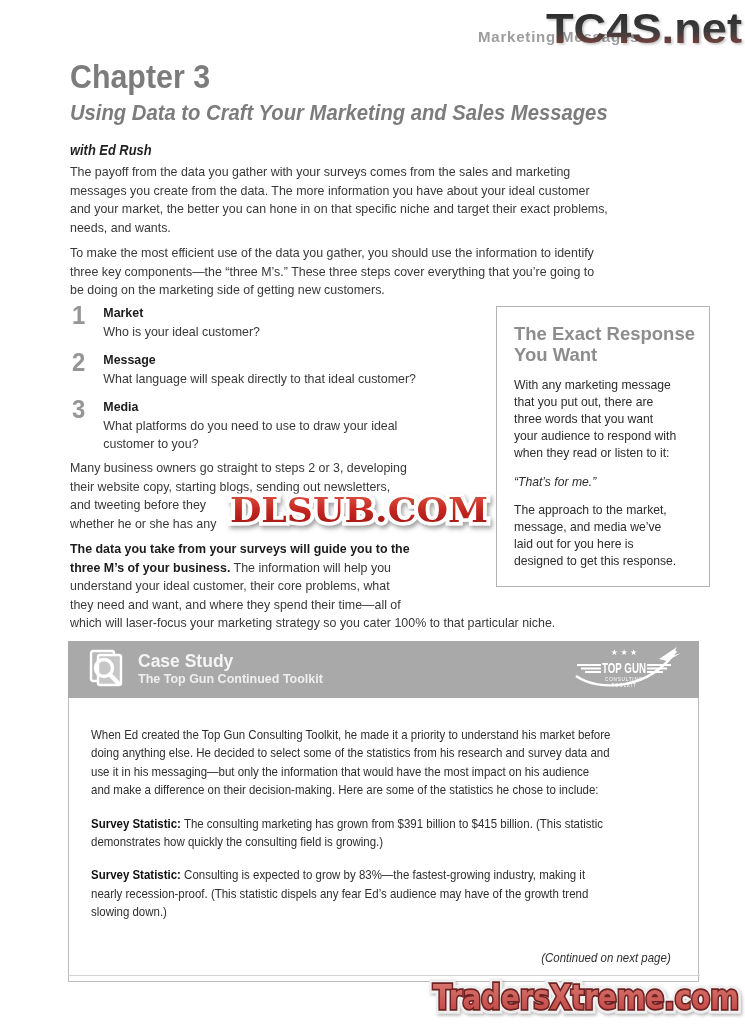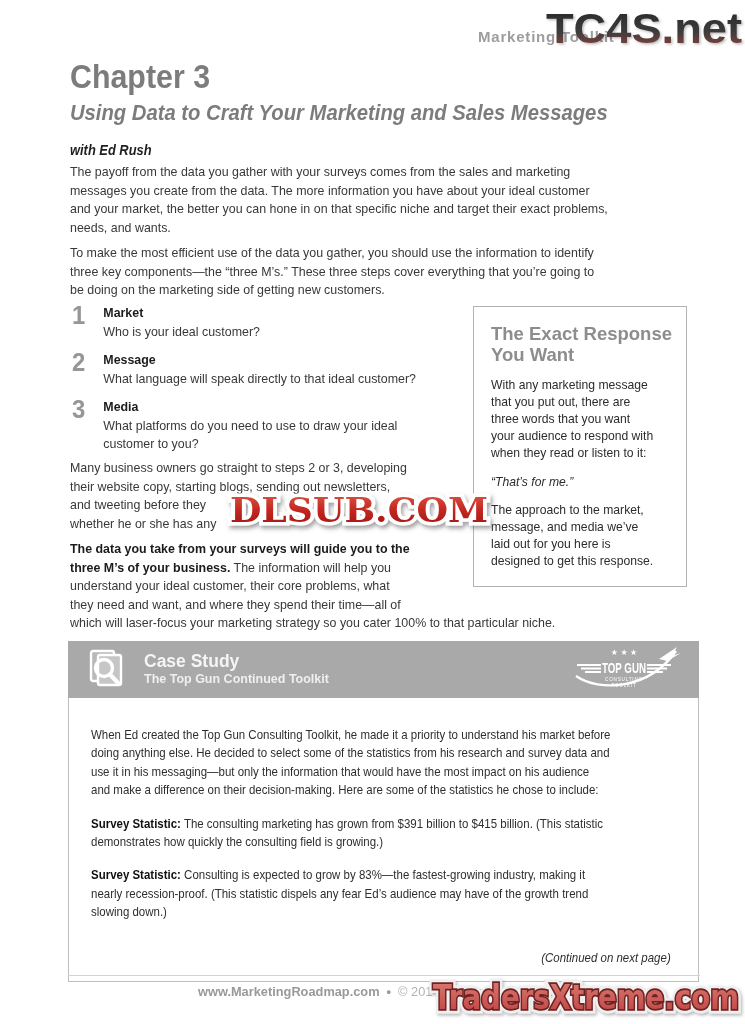--- a/index.html
+++ b/index.html
@@ -24,38 +24,38 @@
   .p2{position:absolute;left:70px;top:244px;}
   
   .steps{position:absolute;left:72px;top:304px;}
   .step{display:flex;margin-bottom:10px;}
   .step-num{width:26px;font-size:26px;font-weight:bold;color:#969696;line-height:22px;
         text-align:left;flex:none;}
   .step-body{margin-left:8px;font-size:13.5px;line-height:18.5px;}
   .step-title{font-weight:bold;color:#1b1b1b;}
   .step-desc{white-space:pre;color:#383838;}
   
-  .sidebar{position:absolute;left:473px;top:306px;width:214px;border:1px solid #b3b3b3;
+  .sidebar{position:absolute;left:496px;top:306px;width:214px;border:1px solid #b3b3b3;
         padding:16px 14px 16px 17px;background:#fff;}
   .sidebar-heading{font-size:18.5px;font-weight:bold;color:#8d8d8d;line-height:21px;
         margin:0;white-space:pre;}
   .sidebar p{font-size:12.8px;line-height:16.9px;color:#2c2c2c;margin:12px 0 0 0;
         white-space:pre;transform:scaleX(0.95);transform-origin:0 0;}
   .sidebar .quote{font-style:italic;}
   
   .steps-para{position:absolute;left:70px;top:459px;}
   .guide-para{position:absolute;left:70px;top:540px;}
   .guide-para b{color:#1b1b1b;}
   
   .wm-mid{position:absolute;left:220px;top:484px;z-index:50;}
   
   .case{position:absolute;left:68px;top:641px;width:631px;}
   .case-header{background:#a9a9a9;height:57px;display:flex;align-items:center;
         padding:0 16px 0 20px;}
-  .case-titles{margin-left:14px;line-height:1.1;}
+  .case-titles{margin-left:8px;line-height:1.1;}
   .case-title{font-size:17.5px;font-weight:bold;color:#f5f5f5;margin:0;}
   .case-subtitle{font-size:12.5px;font-weight:bold;color:#efefef;margin:2px 0 0 0;}
   .case-logo{margin-left:auto;}
   .case-body{border:1px solid #bdbdbd;border-top:none;padding:28px 0 16px 22px;background:#fff;}
   .case-inner{width:690px;transform:scaleX(0.85);transform-origin:0 0;}
   .case-para{font-size:13.5px;line-height:18.4px;color:#2e2e2e;margin:0 0 15px 0;white-space:pre;}
   .case-para b{color:#111;}
   .continued{font-size:13.5px;font-style:italic;color:#2e2e2e;text-align:right;
         margin:28px 0 0 0;padding-right:8px;}
   
@@ -64,21 +64,21 @@
   .footer-site{font-weight:bold;color:#999999;}
   .footer-sep{font-weight:bold;color:#999999;margin:0 7px;}
   .footer-copy{color:#b2b2b2;}
   .wm-bottom{position:absolute;left:425px;top:969px;z-index:50;}
 </style>
 </head>
 <body>
 
 <div class="page">
 
-  <div class="running-title">Marketing Toolkit</div>
+  <div class="running-title">Marketing Messages</div>
   <svg class="wm-top" width="202" height="52" viewBox="0 0 202 52">
     <defs>
       <linearGradient id="g-tc" x1="0" y1="0" x2="0" y2="1">
         <stop offset="0" stop-color="#262626"></stop>
         <stop offset="0.55" stop-color="#3b3b3b"></stop>
         <stop offset="1" stop-color="#99463e"></stop>
       </linearGradient>
       <filter id="f-tc" x="-20%" y="-20%" width="140%" height="140%">
         <feDropShadow dx="1.5" dy="1.5" stdDeviation="1" flood-color="#000000" flood-opacity="0.25"></feDropShadow>
       </filter>
@@ -204,23 +204,20 @@
 demonstrates how quickly the consulting field is growing.)</span></p>
         <p class="case-para"><b>Survey Statistic:</b><span> Consulting is expected to grow by 83%—the fastest-growing industry, making it
 nearly recession-proof. (This statistic dispels any fear Ed’s audience may have of the growth trend
 slowing down.)</span></p>
         <p class="continued">(Continued on next page)</p>
       </div>
     </div>
   </div>
 
   <div class="footer-divider"></div>
-  <div class="footer">
-    <span class="footer-site">www.MarketingRoadmap.com</span><span class="footer-sep">•</span><span class="footer-copy">© 2014 Content Solutions e</span>
-  </div>
 
   <svg class="wm-bottom" width="322" height="56" viewBox="0 0 322 56">
     <defs>
       <linearGradient id="g-tx" x1="0" y1="0" x2="0" y2="1">
         <stop offset="0" stop-color="#da7d74"></stop>
         <stop offset="1" stop-color="#bf4040"></stop>
       </linearGradient>
       <filter id="f-tx" x="-15%" y="-15%" width="130%" height="140%">
         <feDropShadow dx="1.5" dy="2" stdDeviation="1.5" flood-color="#666666" flood-opacity="0.45"></feDropShadow>
       </filter>

